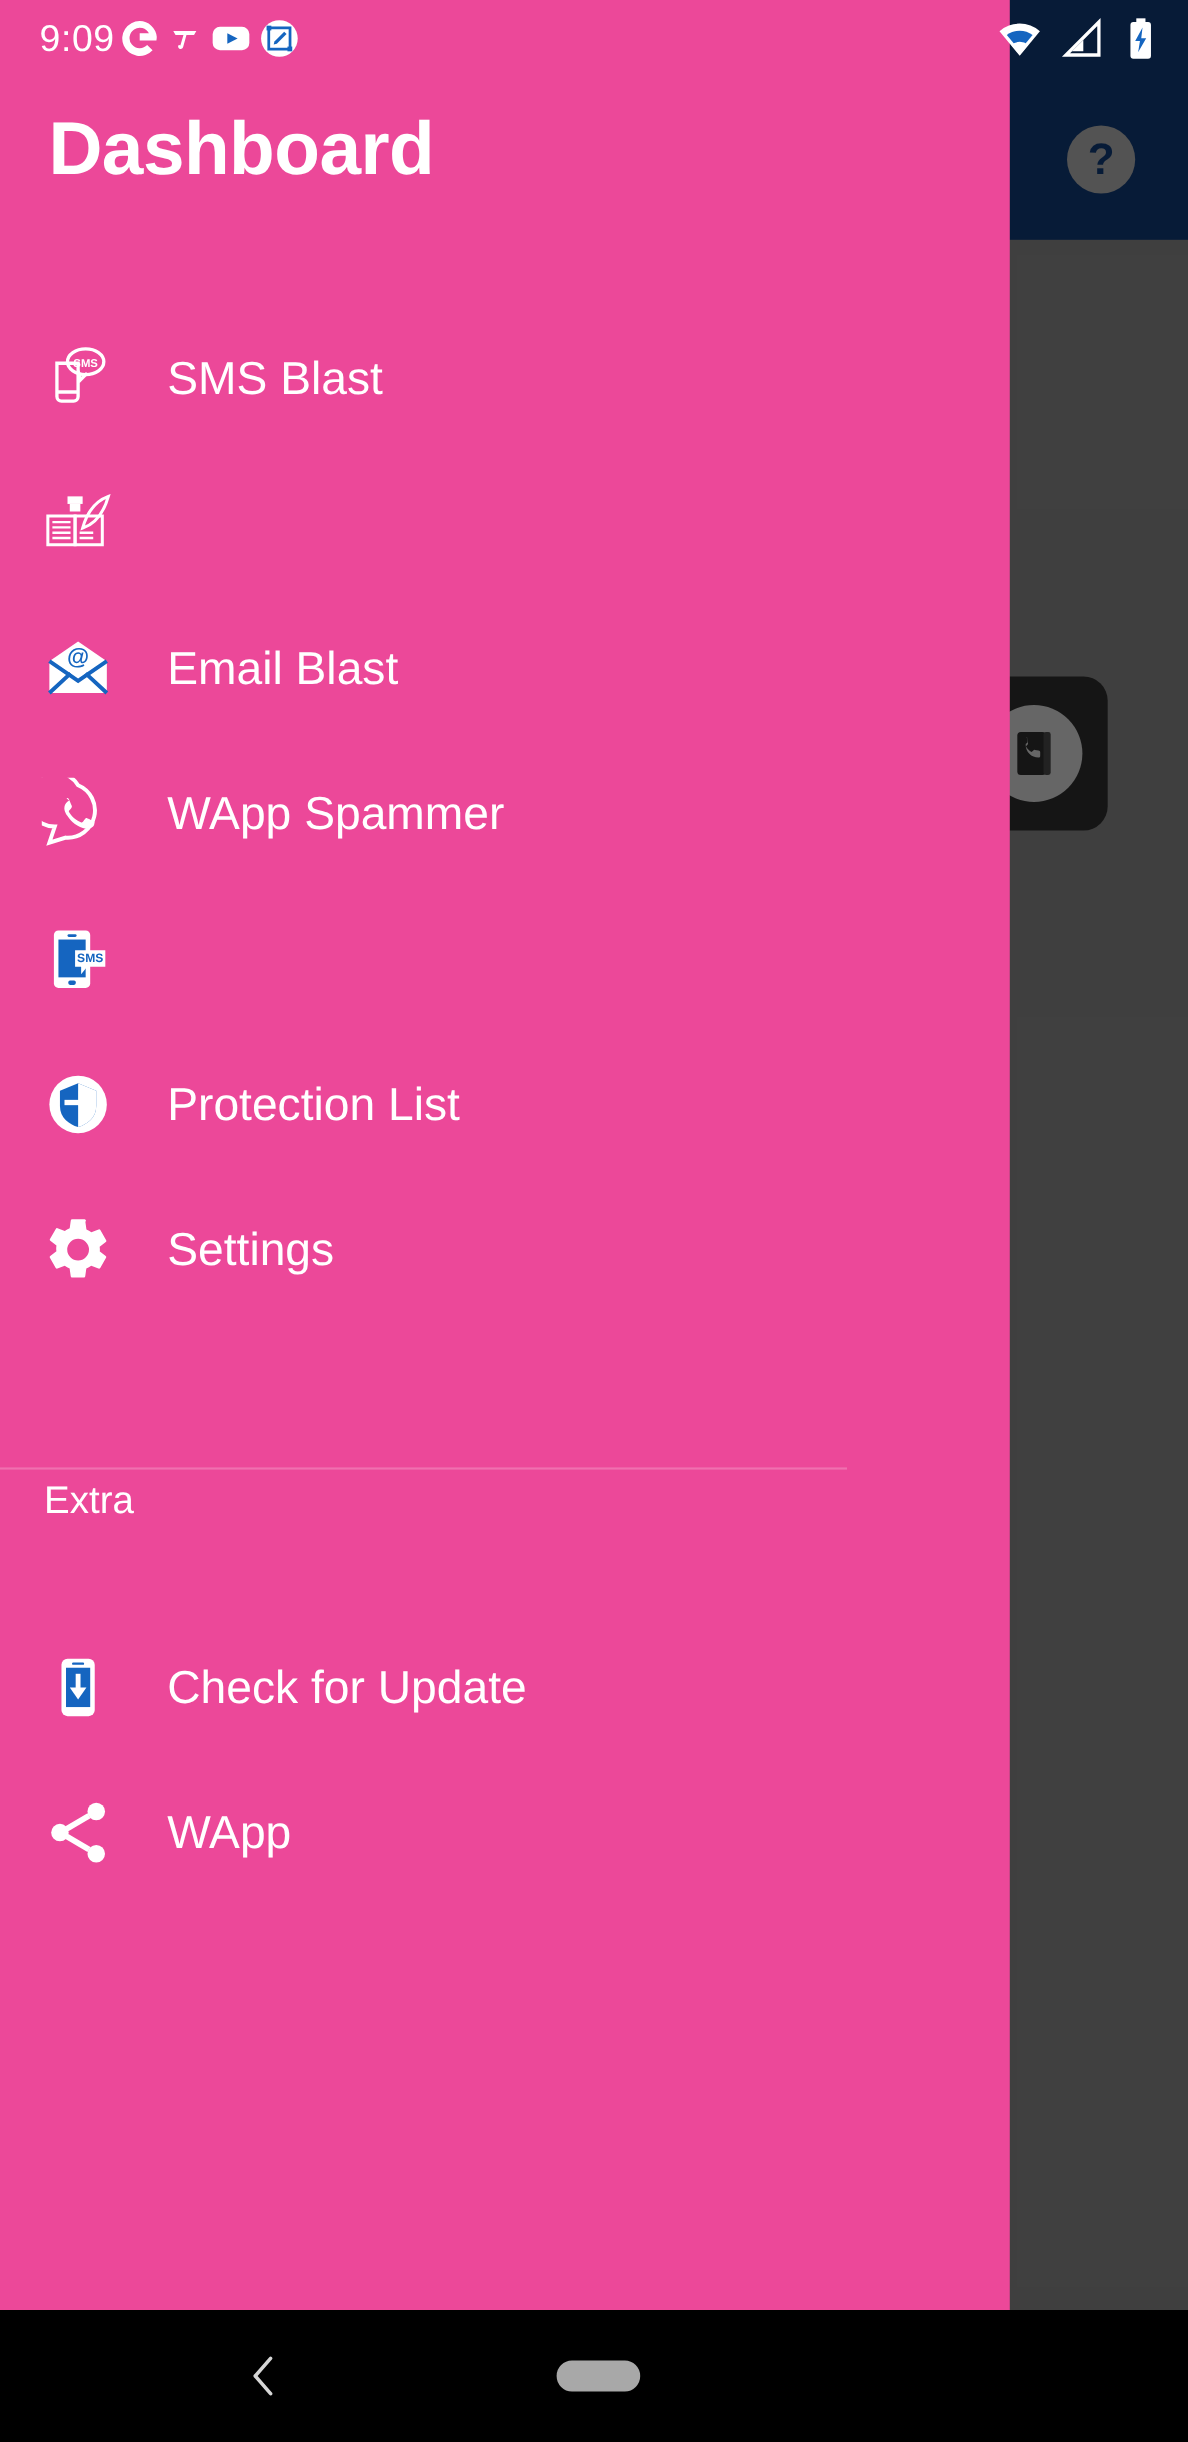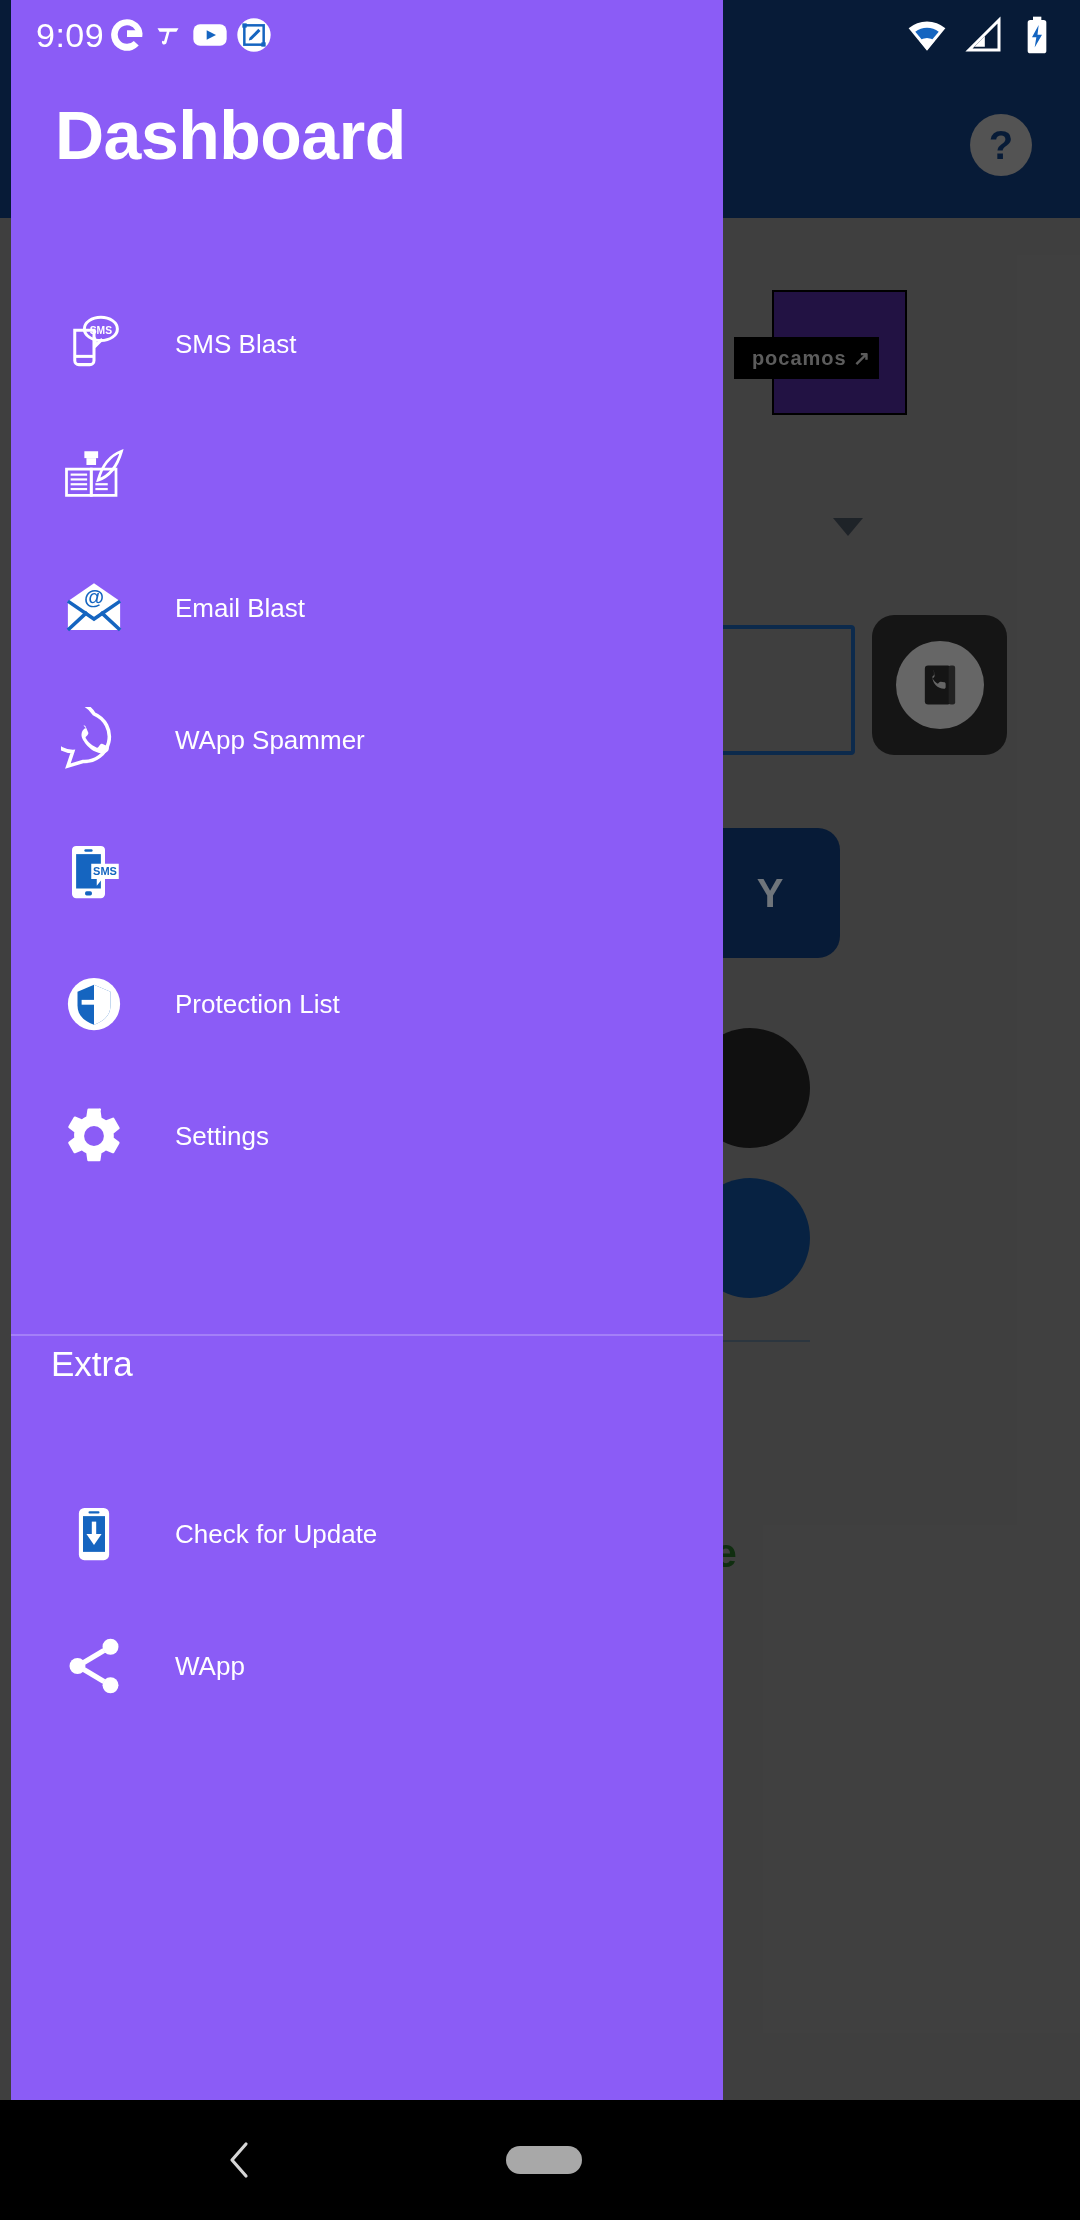--- a/index.html
+++ b/index.html
@@ -107,24 +107,23 @@
   #scrim {
     position:absolute; left:0; top:0;
     width:1080px; height:2100px;
     background:rgba(0,0,0,0.40);
     pointer-events:none;
   }
 
   
   #drawer {
     position:absolute; left:0; top:0;
-    width:712px; height:2100px;
-    background:#8b5cf6;
+    width:918px; height:2100px;
+    background:#ec4899;
     overflow:hidden;
-    margin-left:11px;
   }
 
   
   #statusbar {
     position:absolute; left:0; top:0;
     width:1080px; height:70px;
     display:flex; align-items:center;
     padding:0 28px 0 36px;
     color:#fff;
   }
@@ -140,30 +139,30 @@
     position:absolute; left:44px; top:96px;
     font-size:68px; font-weight:bold; color:#fff;
     letter-spacing:-0.5px;
   }
 
   #menu-main { position:absolute; left:0; top:278px; width:770px; }
   .menu-item {
     position:relative;
     height:132px;
     display:flex; align-items:center;
-    padding-left:44px;
+    padding-left:32px;
   }
   .mi-icon {
     width:78px; height:78px;
     display:flex; align-items:center; justify-content:center;
     flex:0 0 78px;
   }
   .mi-label {
     margin-left:42px;
-    font-size:26px; color:#fff;
+    font-size:42px; color:#fff;
     white-space:nowrap;
   }
 
   #divider {
     position:absolute; left:0; top:1334px;
     width:770px; height:2px;
     background:rgba(255,255,255,0.22);
   }
 
   #extra-header {

